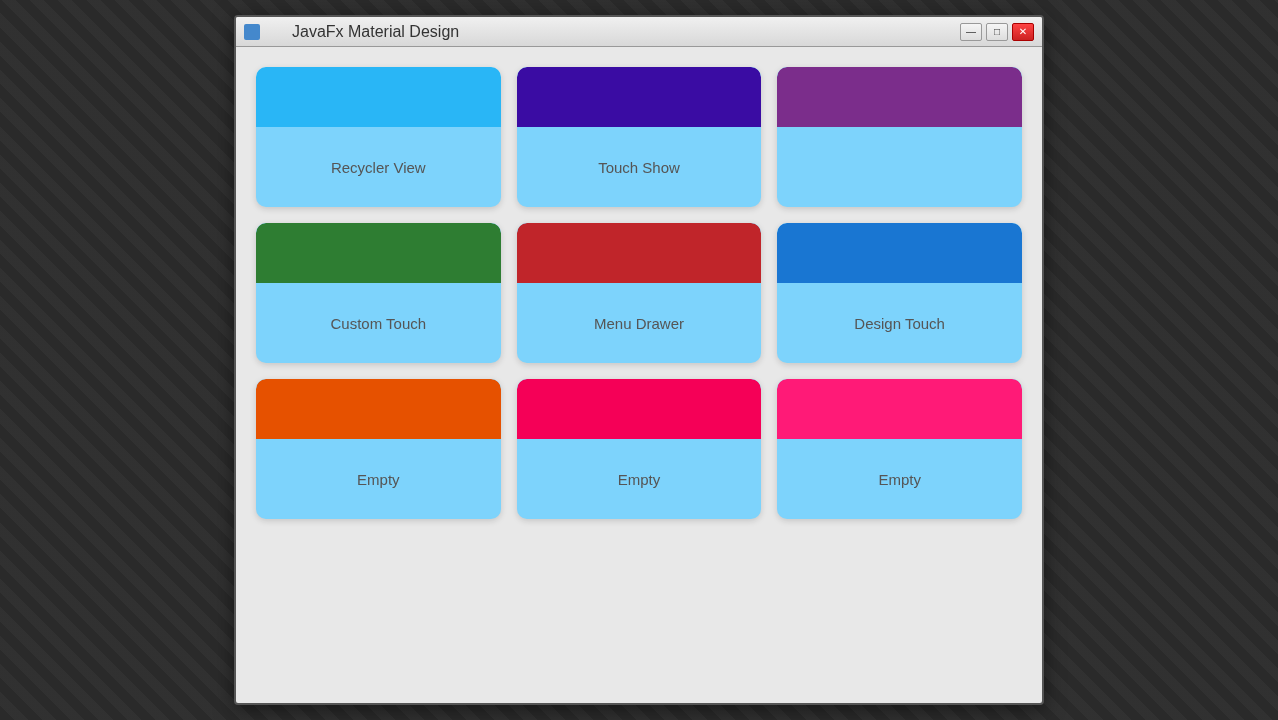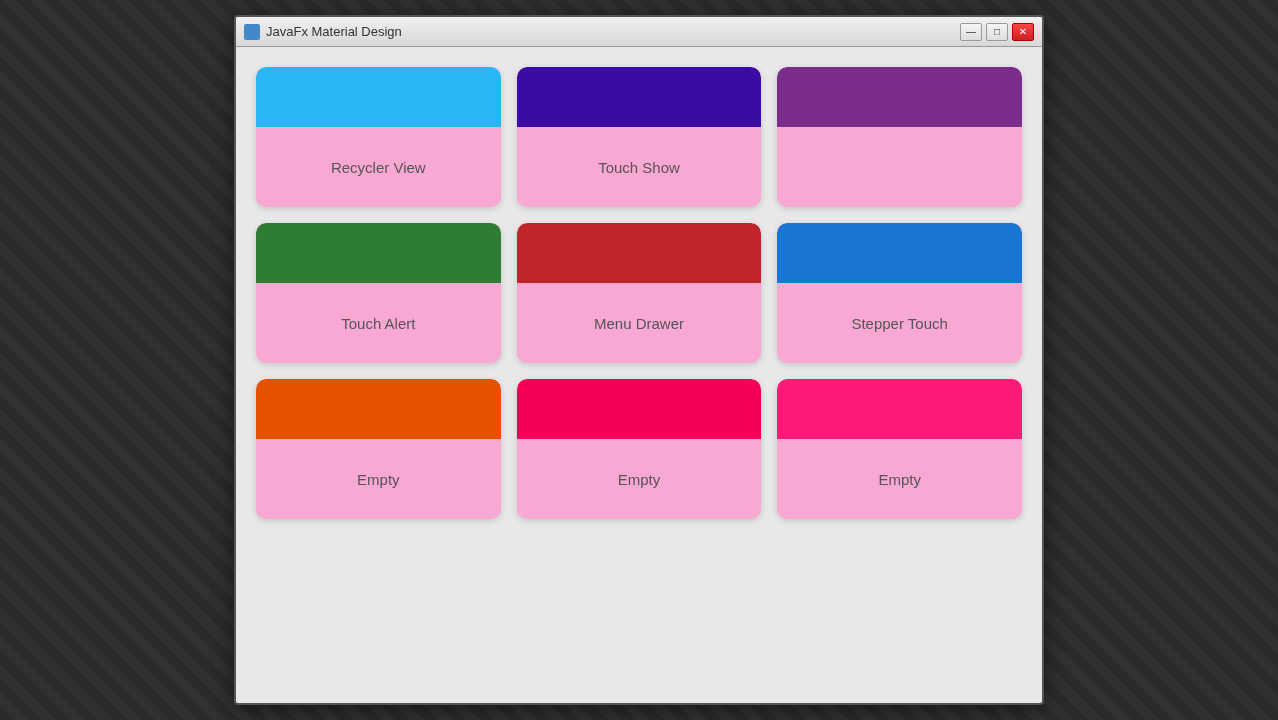--- a/index.html
+++ b/index.html
@@ -46,23 +46,24 @@
     .title-bar-icon {
       width: 16px;
       height: 16px;
       background: #4488cc;
       border-radius: 2px;
       margin-right: 6px;
       flex-shrink: 0;
     }
 
     .title-bar-text {
-      font-size: 13px;
+      font-size: 16px;
       color: #333;
       flex: 1;
+      margin-left: 26px;
     }
 
     .title-bar-controls {
       display: flex;
       gap: 4px;
     }
 
     .tb-btn {
       width: 22px;
       height: 18px;
@@ -108,21 +109,21 @@
       border: 1px solid #999;
     }
 
     .grid {
       display: grid;
       grid-template-columns: repeat(3, 1fr);
       gap: 16px;
     }
 
     .card {
-      background: #f9a8d4;
+      background: #7dd3fc;
       border-radius: 10px;
       overflow: hidden;
       box-shadow: 0 2px 6px rgba(0,0,0,0.15);
       cursor: pointer;
       transition: box-shadow 0.2s;
       display: flex;
       flex-direction: column;
     }
 
     .card-header {
@@ -184,33 +185,33 @@
             <div class="card-body">
               <span class="card-label">Touch Show</span>
             </div>
           </div>
           <div class="card">
             <div class="card-header purple"></div>
           </div>
           <div class="card">
             <div class="card-header green"></div>
             <div class="card-body">
-              <span class="card-label">Touch Alert</span>
+              <span class="card-label">Custom Touch</span>
             </div>
           </div>
           <div class="card">
             <div class="card-header red"></div>
             <div class="card-body">
               <span class="card-label">Menu Drawer</span>
             </div>
           </div>
           <div class="card">
             <div class="card-header blue2"></div>
             <div class="card-body">
-              <span class="card-label">Stepper Touch</span>
+              <span class="card-label">Design Touch</span>
             </div>
           </div>
           <div class="card">
             <div class="card-header orange"></div>
             <div class="card-body">
               <span class="card-label">Empty</span>
             </div>
           </div>
           <div class="card">
             <div class="card-header pink"></div>

